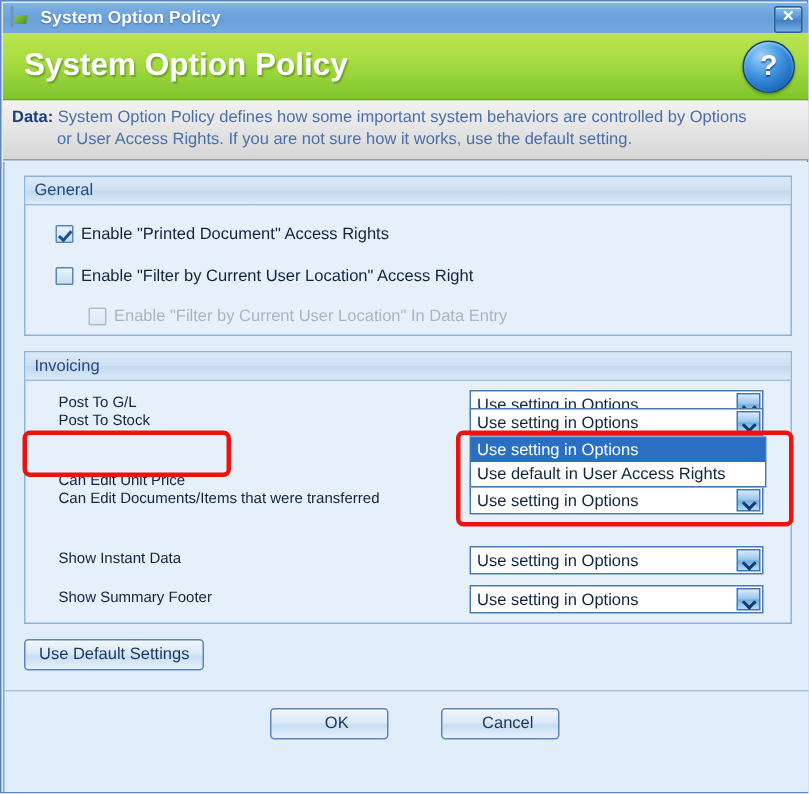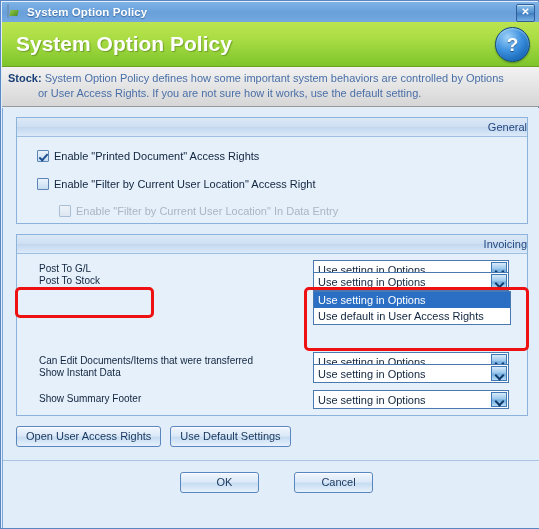--- a/index.html
+++ b/index.html
@@ -87,21 +87,21 @@
   }
   .group{
     position:absolute;left:13px;
     background:#e6f0fb;
     border:1px solid #8cb3dc;
   }
   .group-hdr{
     height:18px;line-height:18px;
     background:linear-gradient(to bottom,#dbe8f7 0%,#cfe0f3 48%,#c2d7ee 52%,#dceafa 100%);
     border-bottom:1px solid #9dbfe2;
-    color:#23487f;font-size:11px;padding-left:6px;text-align:right;
+    color:#23487f;font-size:11px;padding-left:6px;
   }
   #grpGeneral{top:9px;width:510px;height:105px;}
   #grpInvoicing{top:126px;width:510px;height:180px;}
   .cb-row{display:flex;align-items:center;height:20px;margin-left:20px;}
   .cb-row.indent{margin-left:42px;}
   .cbox{
     width:12px;height:12px;box-sizing:border-box;flex:none;
     background:linear-gradient(to bottom,#eaf3fc,#c7ddf1);
     border:1px solid #5d86b5;border-radius:1px;position:relative;margin-right:5px;
   }
@@ -169,21 +169,21 @@
     <div id="closebtn">✕</div>
   </div>
 
   <div id="header">
     <span class="hdr-title">System Option Policy</span>
     <div id="helpbtn">?</div>
   </div>
 
   <div id="hintbar">
     <div class="hint-line">
-      <span class="hint-label">Stock:</span>
+      <span class="hint-label">Data:</span>
       <span>System Option Policy defines how some important system behaviors are controlled by Options</span>
     </div>
     <div class="hint-line">
       <span class="hint-l2">or User Access Rights. If you are not sure how it works, use the default setting.</span>
     </div>
   </div>
 
   <div id="body">
 
     <div class="group" id="grpGeneral">
@@ -220,22 +220,29 @@
         <div class="combo">
           <span class="cval">Use setting in Options</span>
           <span class="cbtn"></span>
         </div>
         <div id="ddlist">
           <div class="opt sel">Use setting in Options</div>
           <div class="opt">Use default in User Access Rights</div>
         </div>
       </div>
 
-
-      <div class="inv-row" style="top:116px">
+      <div class="inv-row" style="top:76px">
+        <span class="inv-label">Can Edit Unit Price</span>
+        <div class="combo">
+          <span class="cval">Use setting in Options</span>
+          <span class="cbtn"></span>
+        </div>
+      </div>
+
+      <div class="inv-row" style="top:88px">
         <span class="inv-label">Can Edit Documents/Items that were transferred</span>
         <div class="combo">
           <span class="cval">Use setting in Options</span>
           <span class="cbtn"></span>
         </div>
       </div>
 
       <div class="inv-row" style="top:128px">
         <span class="inv-label">Show Instant Data</span>
         <div class="combo">
@@ -247,21 +254,20 @@
       <div class="inv-row" style="top:154px">
         <span class="inv-label">Show Summary Footer</span>
         <div class="combo">
           <span class="cval">Use setting in Options</span>
           <span class="cbtn"></span>
         </div>
       </div>
     </div>
 
     <div id="actionbar">
-      <div class="btn">Open User Access Rights</div>
       <div class="btn">Use Default Settings</div>
     </div>
 
     <div id="footsep"></div>
     <div id="footer">
       <div class="btn" id="okbtn">OK</div>
       <div class="btn" id="cancelbtn">Cancel</div>
     </div>
 
   </div>

